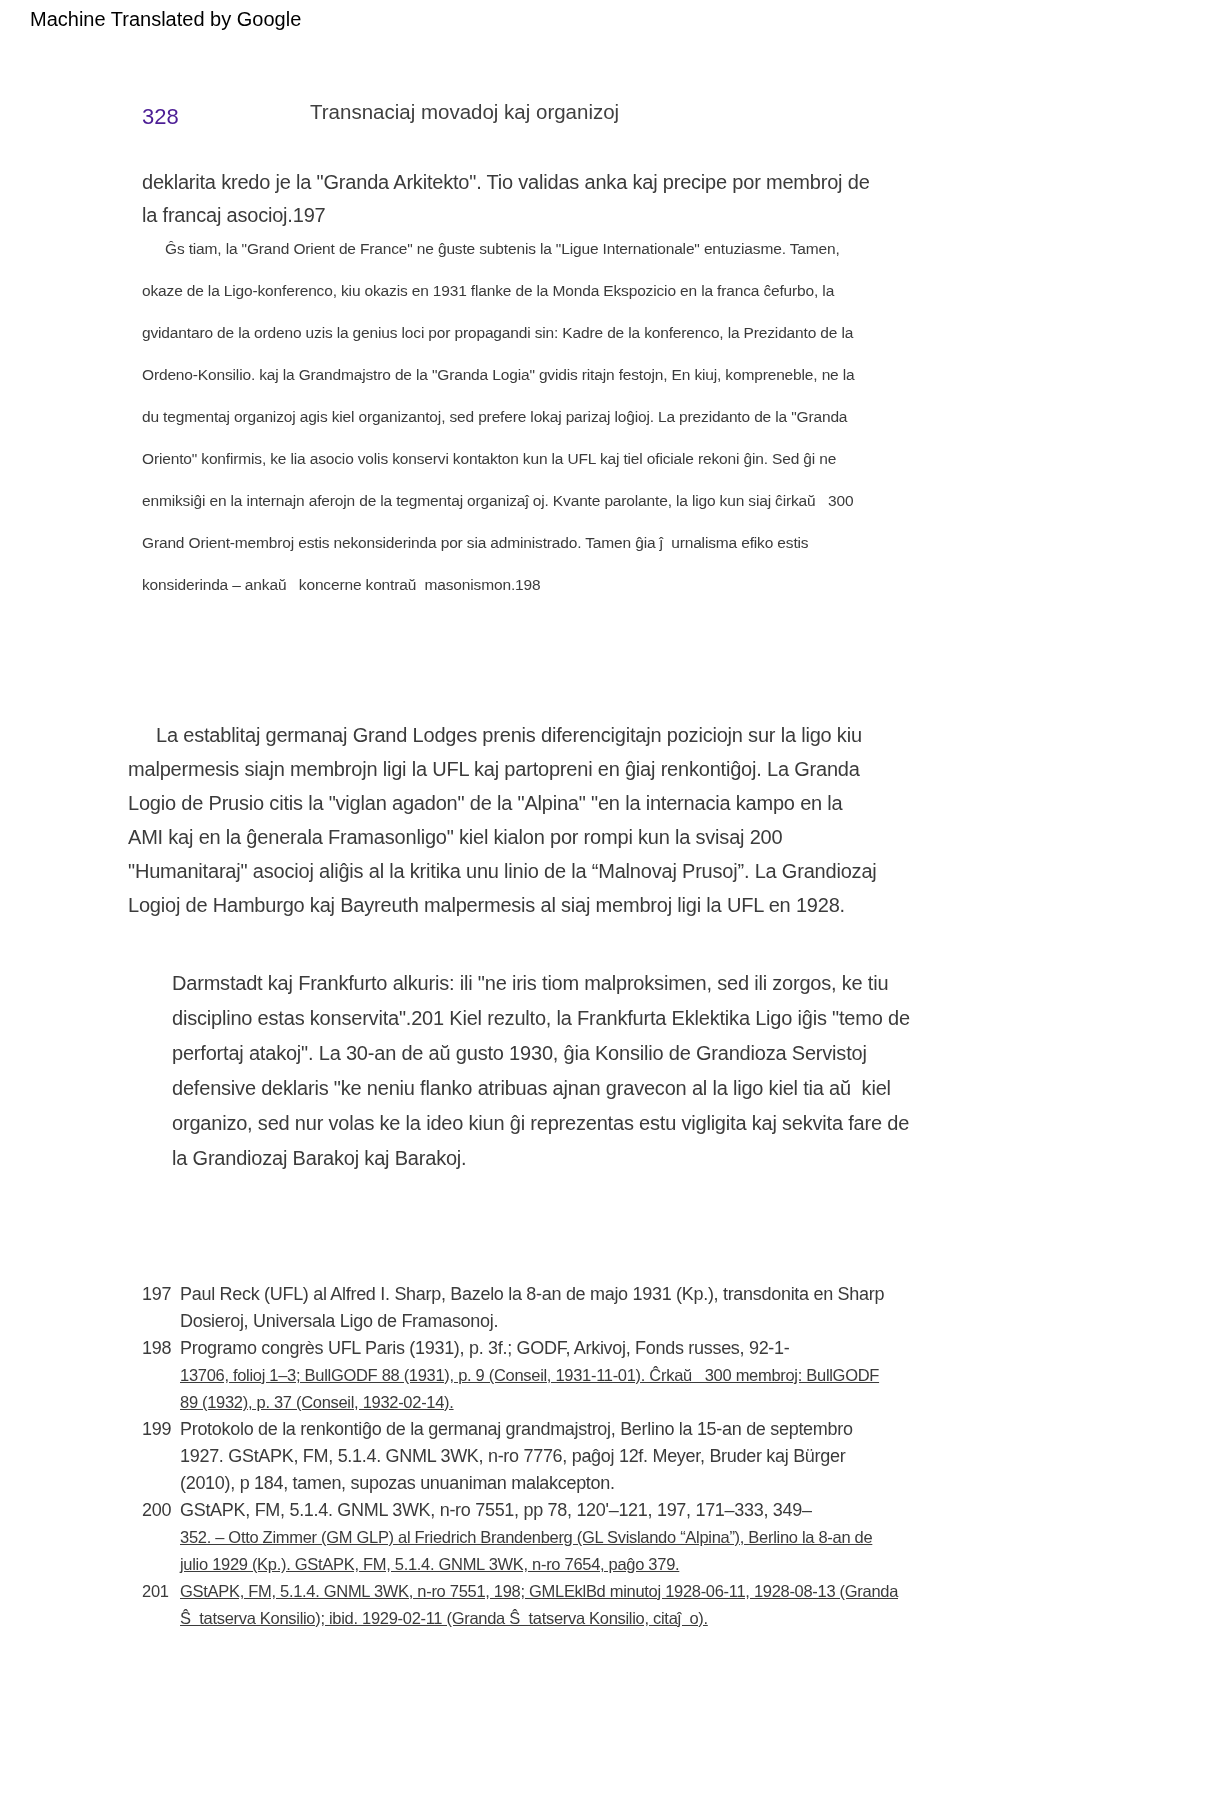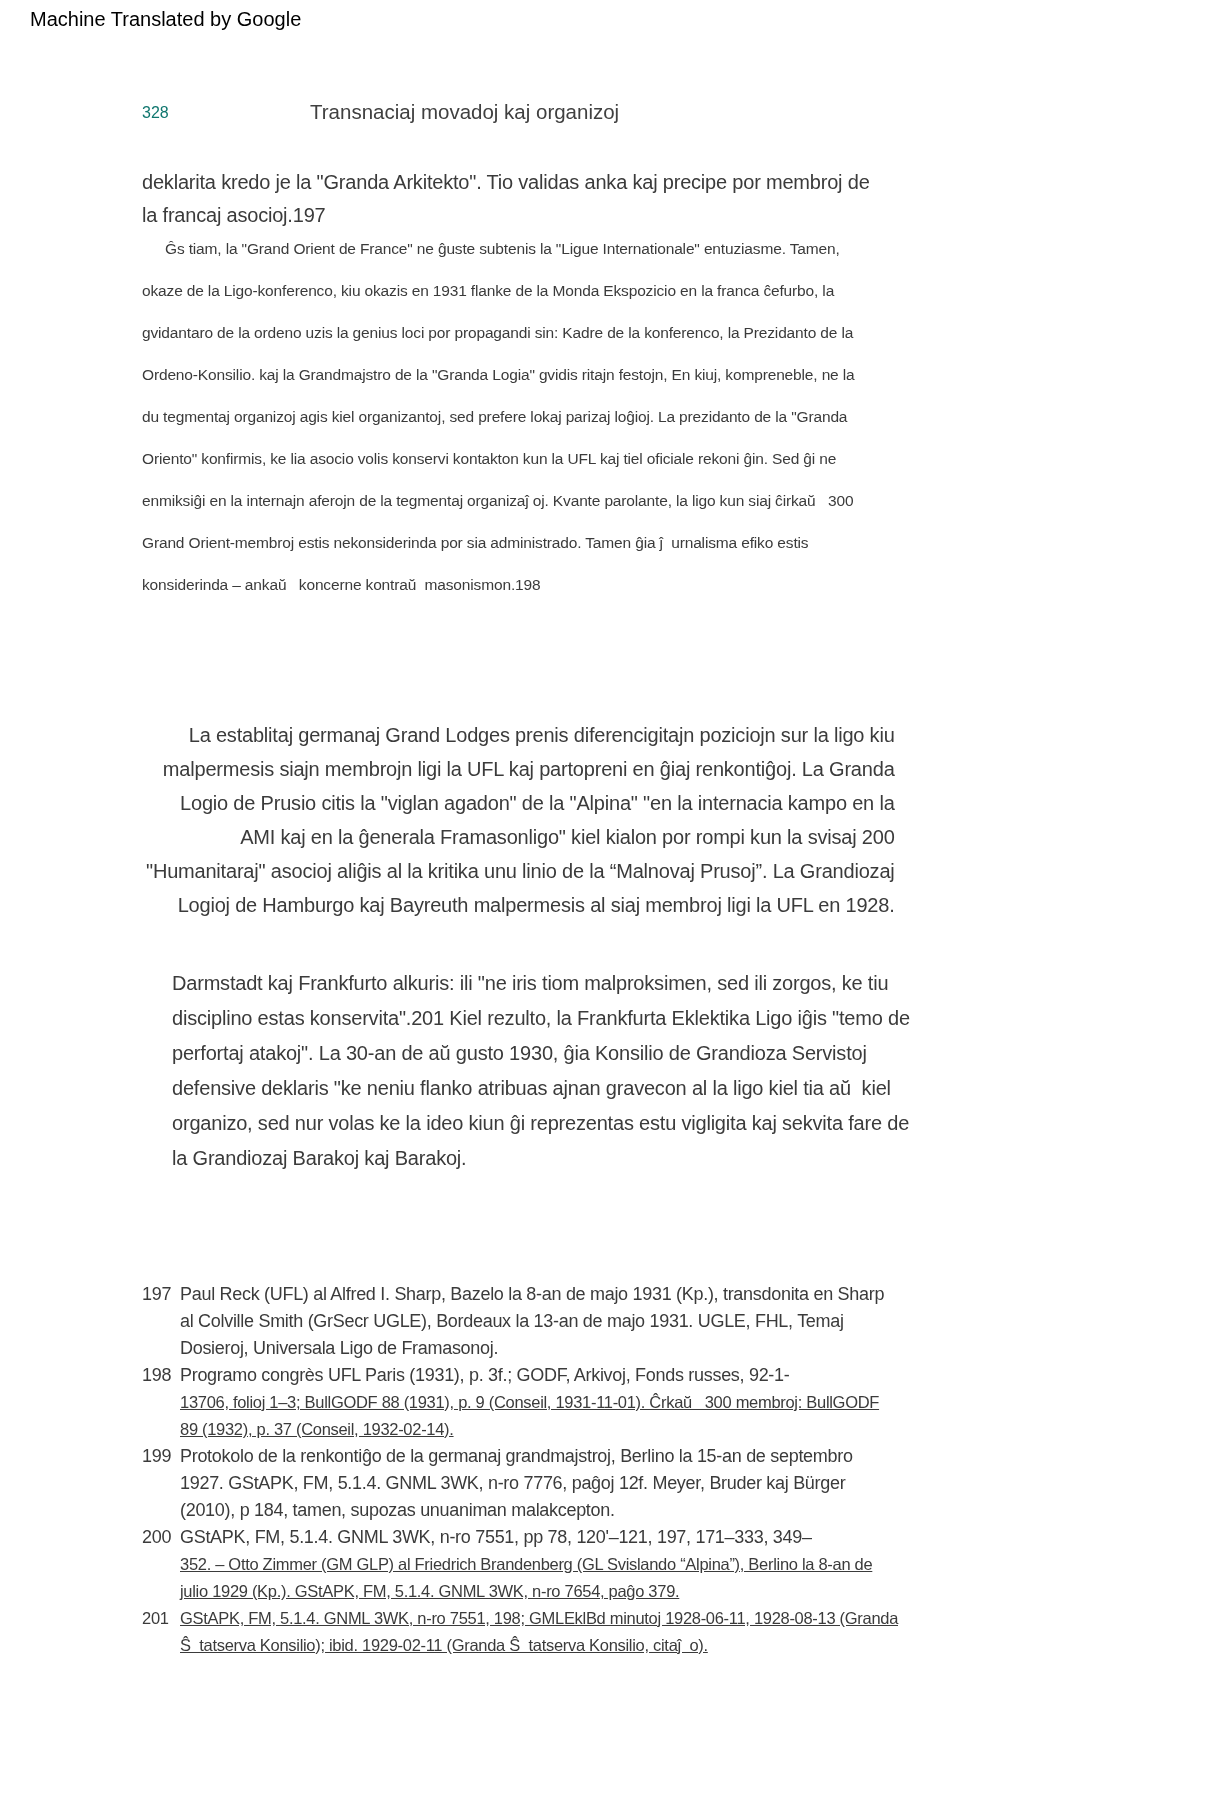--- a/index.html
+++ b/index.html
@@ -9,26 +9,26 @@
     height:1808px;
     background:#ffffff;
     overflow:hidden;
     font-family:"Liberation Sans","DejaVu Sans",sans-serif;
     color:#3b3b3b;
     padding-left:12px;
   }
   .abs{position:absolute;}
   .line{white-space:pre;}
   .banner{left:30px;top:8px;font-size:20px;color:#000000;letter-spacing:0;}
-  .pageno{left:142px;top:104px;font-size:16px;color:#0f766e;}
+  .pageno{left:142px;top:104px;font-size:22px;color:#4c1d95;}
   .title{left:310px;top:100px;font-size:20.5px;color:#404040;}
   .intro{left:142px;top:166px;font-size:20px;line-height:33px;letter-spacing:-0.2px;}
   .small-block{left:142px;top:228px;font-size:15.5px;line-height:42px;letter-spacing:-0.15px;}
   .small-block .line:first-child{text-indent:23px;}
-  .para-german{left:146px;top:718px;font-size:20px;line-height:34px;letter-spacing:-0.2px;text-align:right;}
+  .para-german{left:128px;top:718px;font-size:20px;line-height:34px;letter-spacing:-0.2px;}
   .para-german .line:first-child{text-indent:28px;}
   .para-darmstadt{left:142px;top:966px;font-size:20px;line-height:35px;letter-spacing:-0.2px;margin-left:30px;}
   .footnotes{left:142px;top:1281px;font-size:18px;line-height:27px;letter-spacing:-0.3px;}
   .footnote{margin:0;}
   .fn-num{display:inline-block;min-width:38px;}
   .cont{margin-left:38px;}
   .sm{font-size:16.5px;text-decoration:underline;}
   .footnote.sm .line{font-size:16.5px;}
 </style>
 </head>
@@ -73,21 +73,20 @@
       <div class="line">perfortaj atakoj". La 30-an de aŭ gusto 1930, ĝia Konsilio de Grandioza Servistoj</div>
       <div class="line">defensive deklaris "ke neniu flanko atribuas ajnan gravecon al la ligo kiel tia aŭ  kiel</div>
       <div class="line">organizo, sed nur volas ke la ideo kiun ĝi reprezentas estu vigligita kaj sekvita fare de</div>
       <div class="line">la Grandiozaj Barakoj kaj Barakoj.</div>
     </div>
 
   <div class="abs footnotes">
 
     <div class="footnote">
       <div class="line"><span class="fn-num">197</span><span>Paul Reck (UFL) al Alfred I. Sharp, Bazelo la 8-an de majo 1931 (Kp.), transdonita en Sharp</span></div>
-      <div class="line cont">al Colville Smith (GrSecr UGLE), Bordeaux la 13-an de majo 1931. UGLE, FHL, Temaj</div>
       <div class="line cont">Dosieroj, Universala Ligo de Framasonoj.</div>
     </div>
 
     <div class="footnote">
       <div class="line"><span class="fn-num">198</span><span>Programo congrès UFL Paris (1931), p. 3f.; GODF, Arkivoj, Fonds russes, 92-1-</span></div>
       <div class="line cont sm">13706, folioj 1–3; BullGODF 88 (1931), p. 9 (Conseil, 1931-11-01). Ĉrkaŭ   300 membroj: BullGODF</div>
       <div class="line cont sm">89 (1932), p. 37 (Conseil, 1932-02-14).</div>
     </div>
 
     <div class="footnote">

